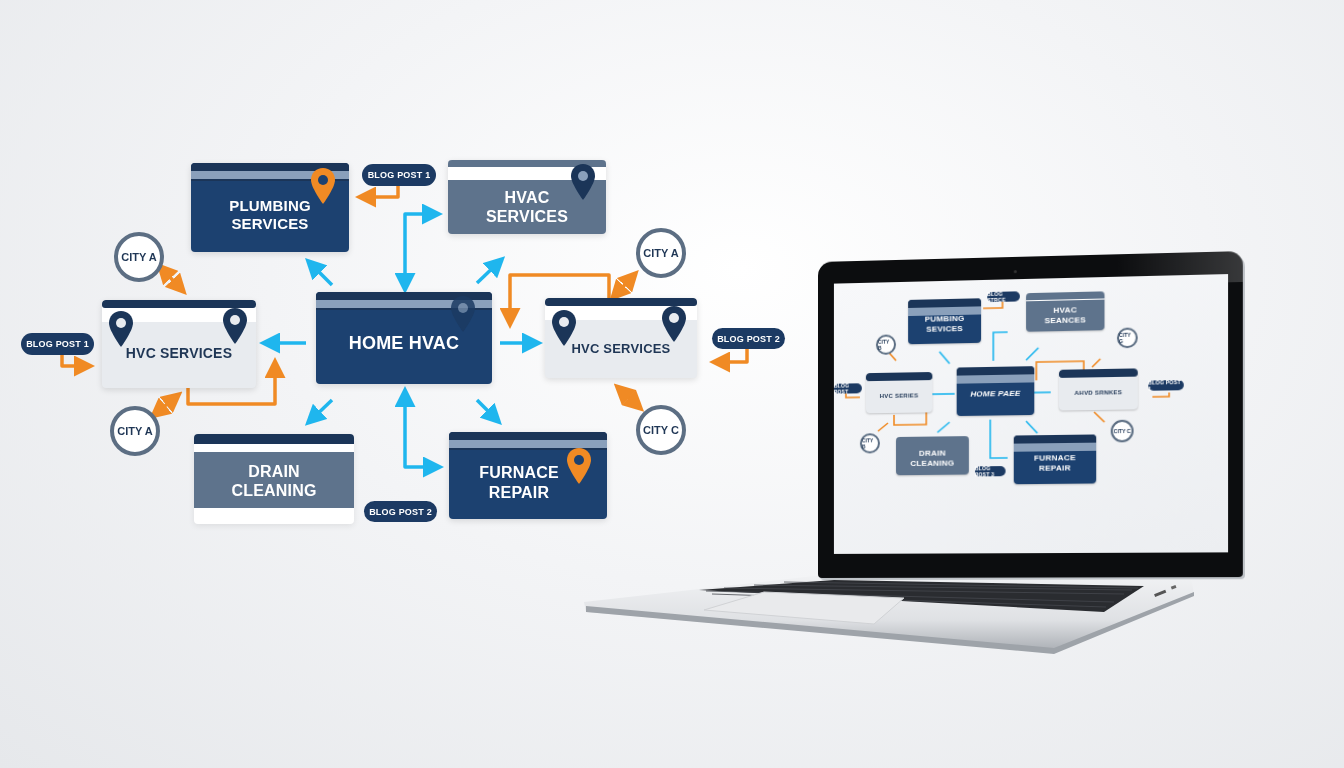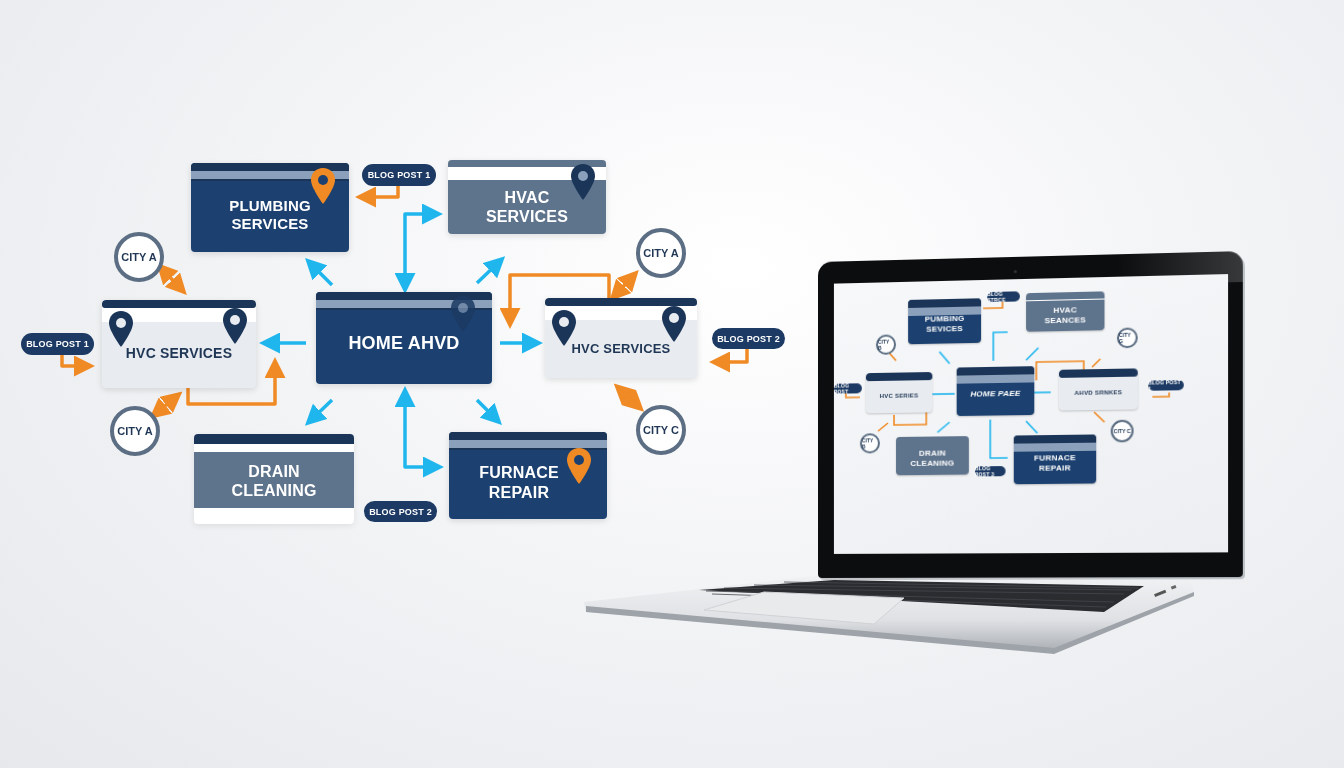--- a/index.html
+++ b/index.html
@@ -154,21 +154,21 @@
     <path d="M13 0C6 0 1 5 1 12c0 8 12 24 12 24s12-16 12-24C25 5 20 0 13 0z" fill="#1b3558"></path>
     <circle cx="13" cy="12" r="5" fill="#e8ebef"></circle>
   </svg>
 
 <div class="pill" style="left:21px;top:333px;width:73px;height:22px;">
     <span>BLOG POST 1</span>
   </div>
 
 <div class="card navy" style="left:316px;top:292px;width:176px;height:92px;font-size:18px;">
   <div class="bar"></div>
-  <span class="label" style="margin-top:12px;">HOME AHVD</span>
+  <span class="label" style="margin-top:12px;">HOME HVAC</span>
 </div>
 <svg class="pin" style="left:450px;top:296px;opacity:0.85" width="26" height="36" viewBox="0 0 26 36">
     <path d="M13 0C6 0 1 5 1 12c0 8 12 24 12 24s12-16 12-24C25 5 20 0 13 0z" fill="#1b3a62"></path>
     <circle cx="13" cy="12" r="5" fill="#6f88a6"></circle>
   </svg>
 
 <div class="circle" style="left:636px;top:228px;width:50px;height:50px;">
     <span>CITY A</span>
   </div>
 

